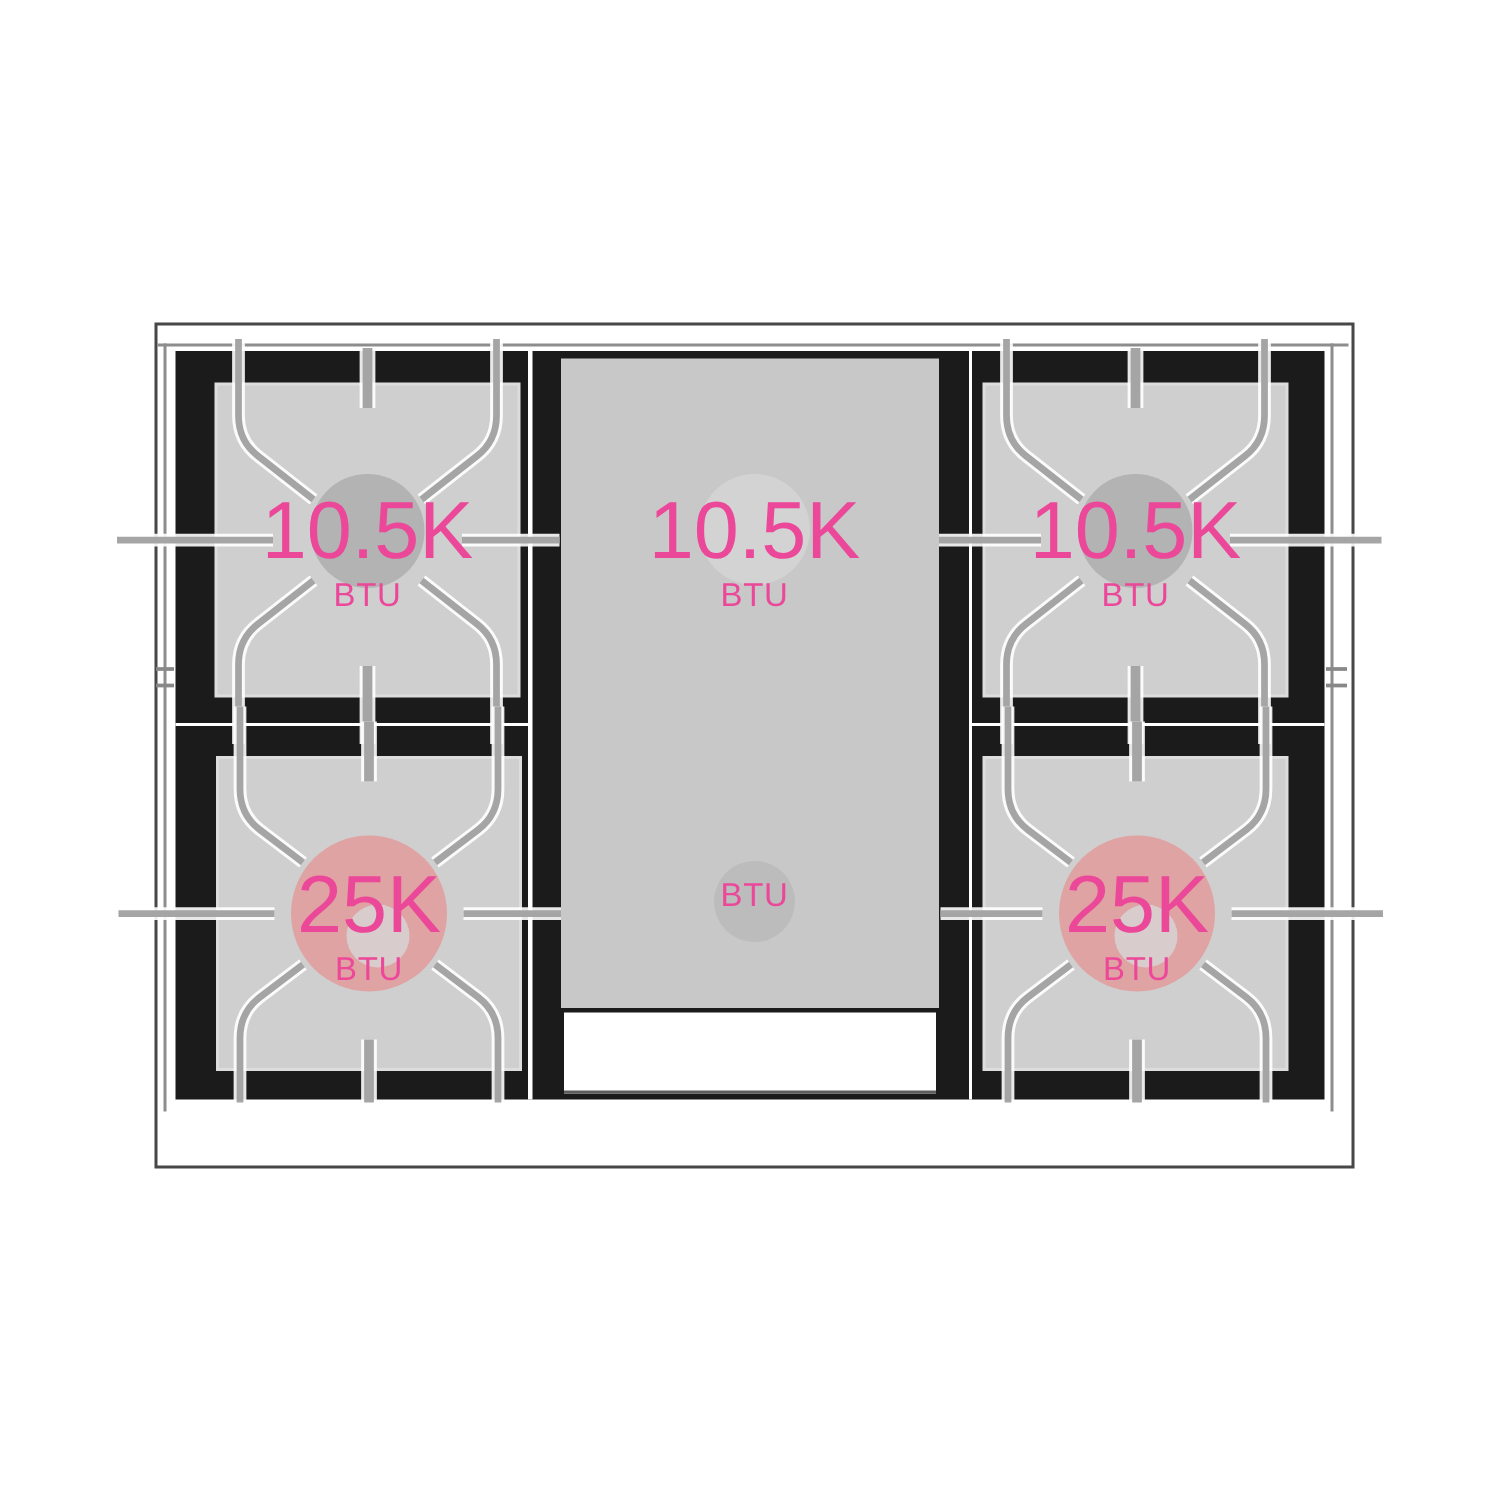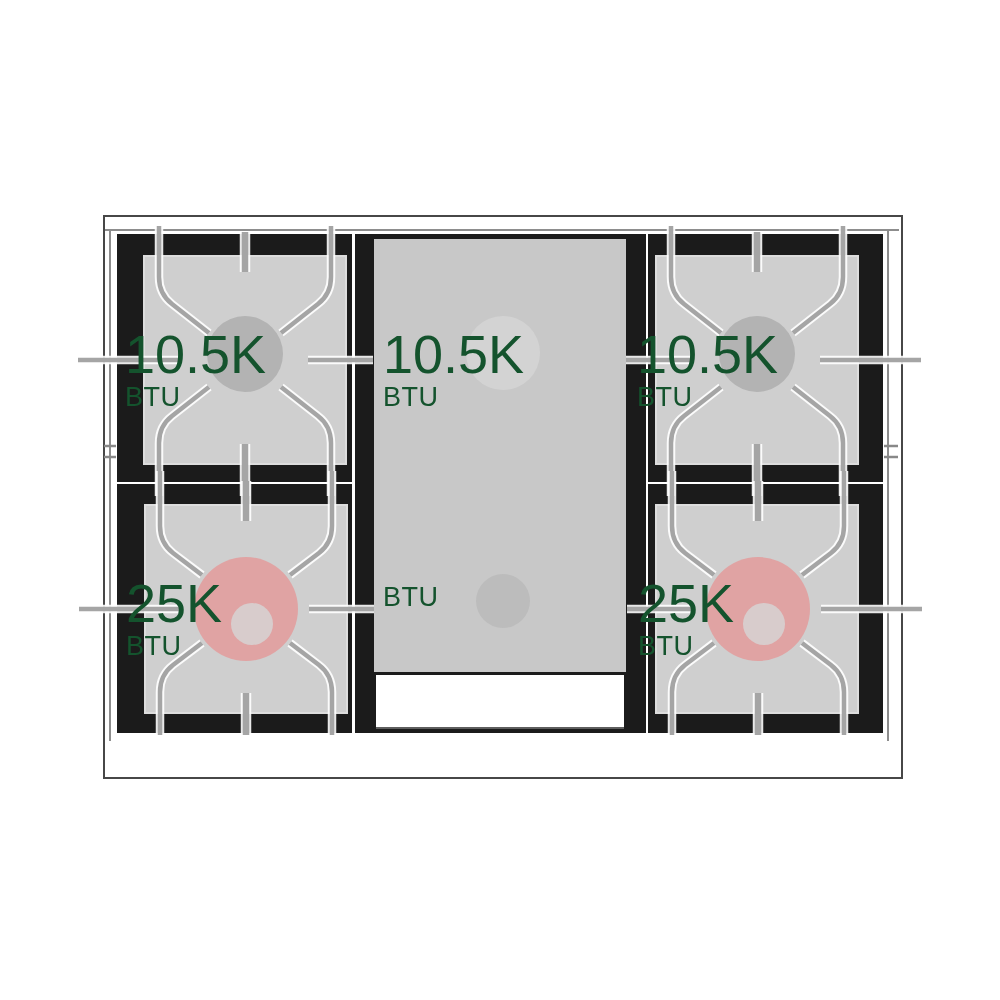--- a/index.html
+++ b/index.html
@@ -30,23 +30,23 @@
   .circ-tr{left:719px;top:316px;}
   .circ-ptop{left:466px;top:316px;width:74px;height:74px;background:#d3d3d3;}
   .circ-pbot{left:476px;top:574px;width:54px;height:54px;background:#bcbcbc;}
   .ring{width:104px;height:104px;background:var(--ring,#e0a3a3);}
   .ring-bl{left:194px;top:557px;}
   .ring-br{left:706px;top:557px;}
   .hole{width:42px;height:42px;background:#d8cccc;}
   .hole-bl{left:231px;top:603px;}
   .hole-br{left:743px;top:603px;}
   .grates{left:0;top:0;width:1000px;height:1000px;pointer-events:none;}
-  .tb{width:240px;transform:translateX(-50%);color:#14532d;}
+  .tb{width:240px;transform:translateX(-50%);text-align:center;color:#ec4899;}
   .tb .big{font-size:54px;line-height:46px;font-weight:400;white-space:nowrap;}
-  .tb .btu{font-size:27px;line-height:30px;margin-top:5px;letter-spacing:.5px;}
+  .tb .btu{font-size:22px;line-height:30px;margin-top:5px;letter-spacing:.5px;}
   .tb-tl{left:245px;top:331px;}
   .tb-tc{left:503px;top:331px;}
   .tb-tr{left:757px;top:331px;}
   .tb-bl{left:246px;top:580px;}
   .tb-bc{left:503px;top:577px;}
   .tb-br{left:758px;top:580px;}
 </style>
 </head>
 <body>
 

